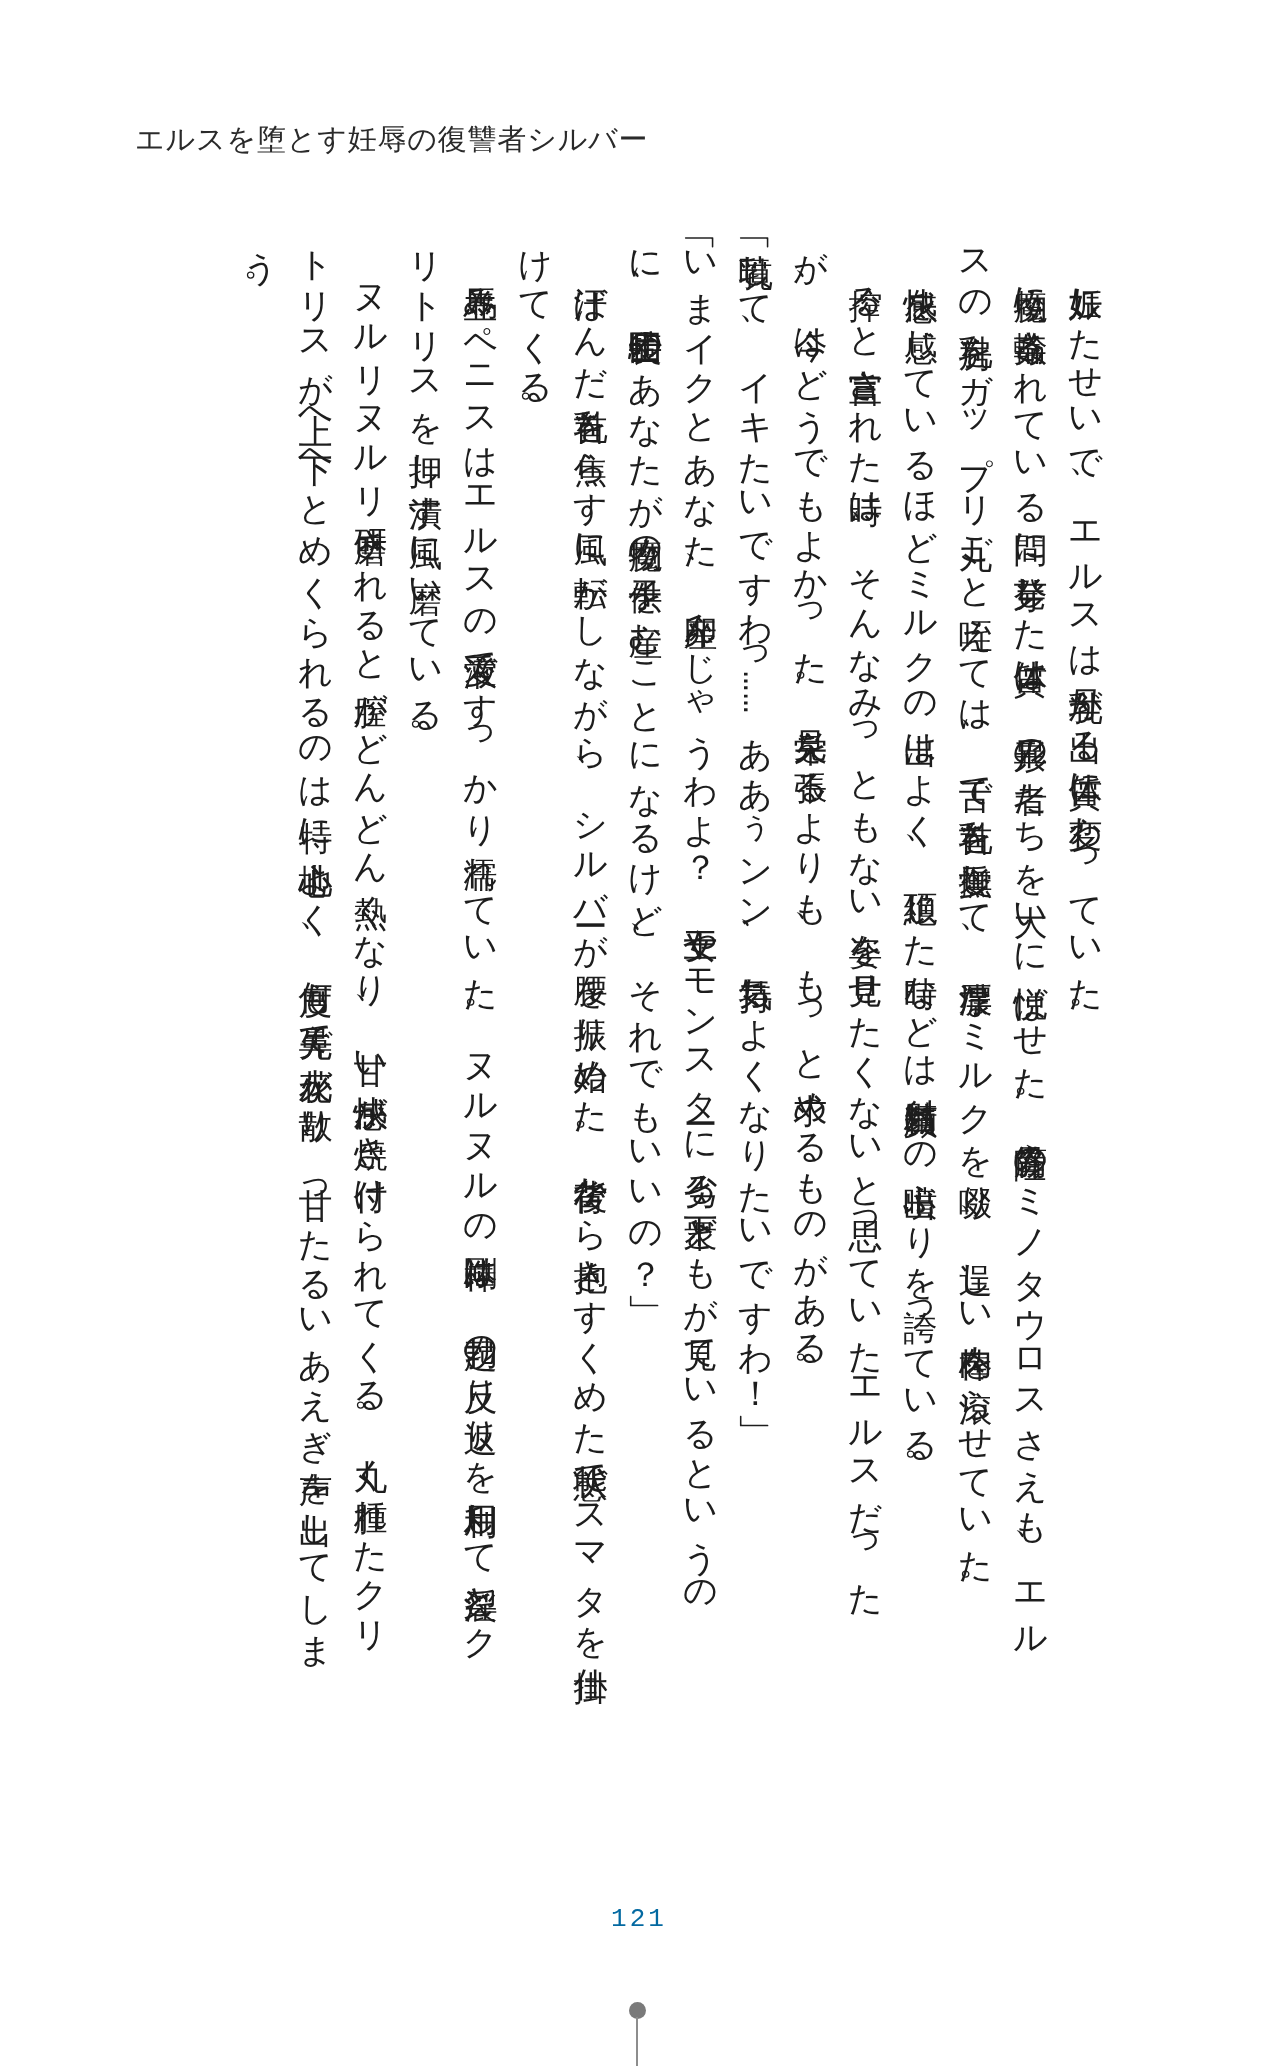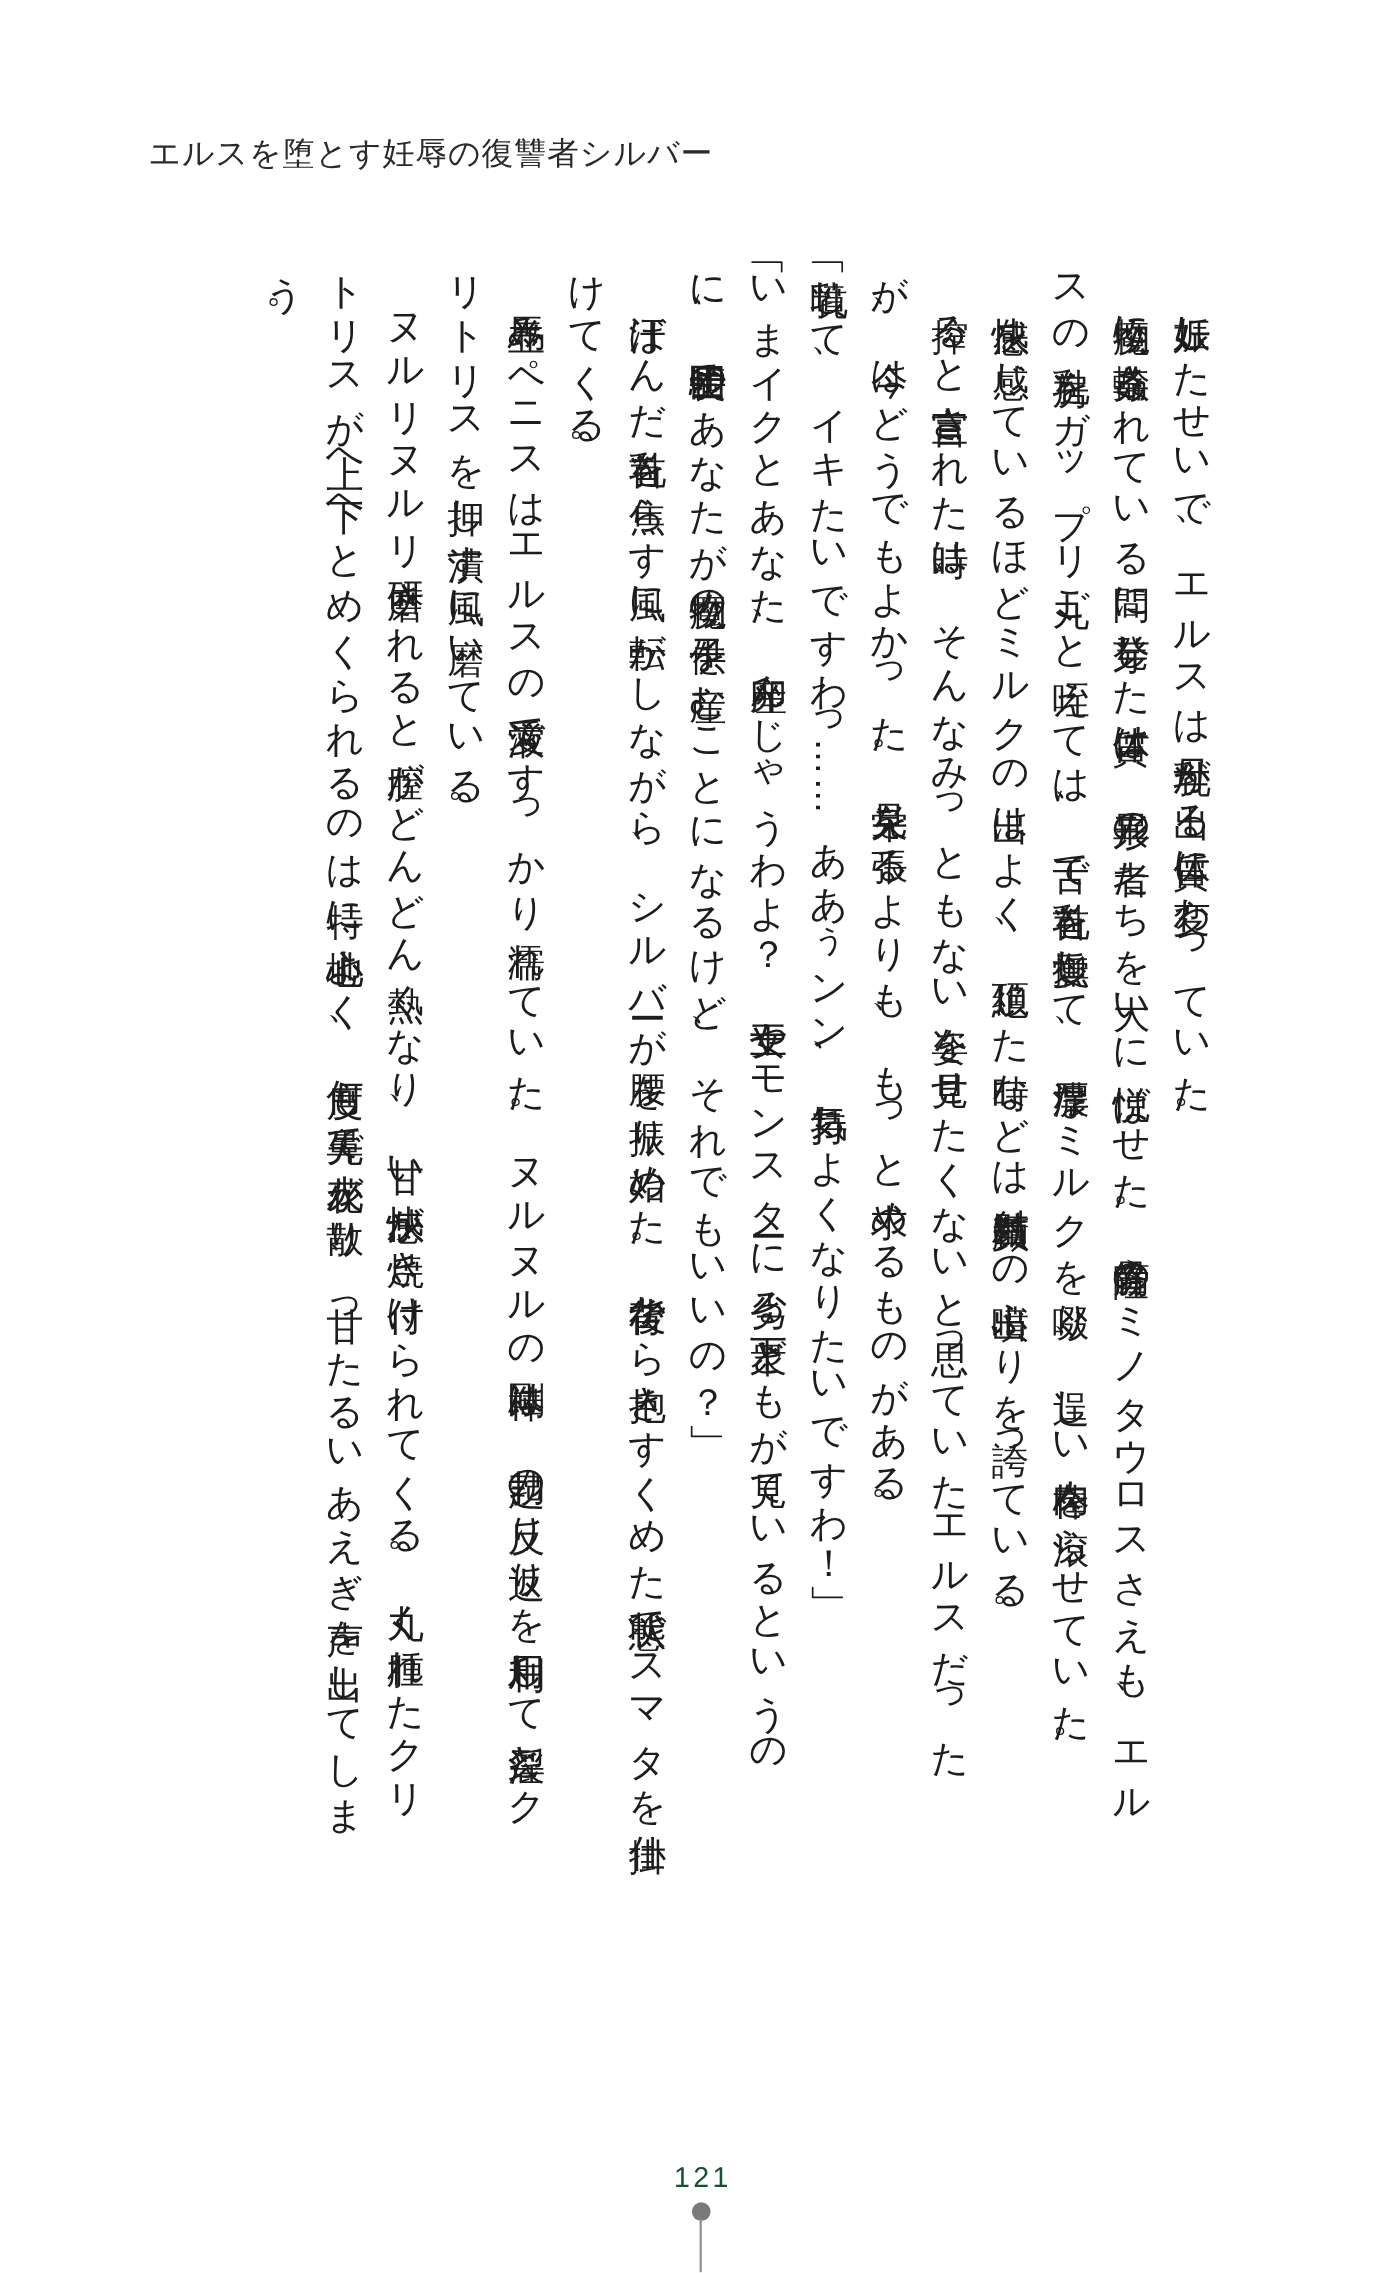--- a/index.html
+++ b/index.html
@@ -6,21 +6,21 @@
     margin: 0;
     padding: 0;
     background: #ffffff;
   }
   .page {
     position: relative;
     width: 1263px;
     height: 2066px;
     background: #ffffff;
     overflow: hidden;
-    font-family: Liberation Sans, sans-serif;
+    font-family: Liberation Mono, monospace;
   }
   .running-header {
     position: absolute;
     left: 135px;
     top: 120px;
     font-size: 29px;
     letter-spacing: 0.8px;
     color: #2a2a2a;
     white-space: nowrap;
   }
@@ -39,26 +39,26 @@
   }
   .para {
     margin: 0;
     padding: 0;
   }
   .para.narrative { text-indent: 1em; }
   .para.dialogue  { text-indent: 0; }
   .page-number {
     position: absolute;
     left: 604px;
-    top: 1964px;
+    top: 1904px;
     width: 70px;
     text-align: center;
     font-size: 26px;
     letter-spacing: 3px;
-    color: #14532d;
+    color: #0369a1;
   }
   .ornament-circle {
     position: absolute;
     left: 629px;
     top: 2002px;
     width: 17px;
     height: 17px;
     border-radius: 50%;
     background: #7a7a7a;
   }

